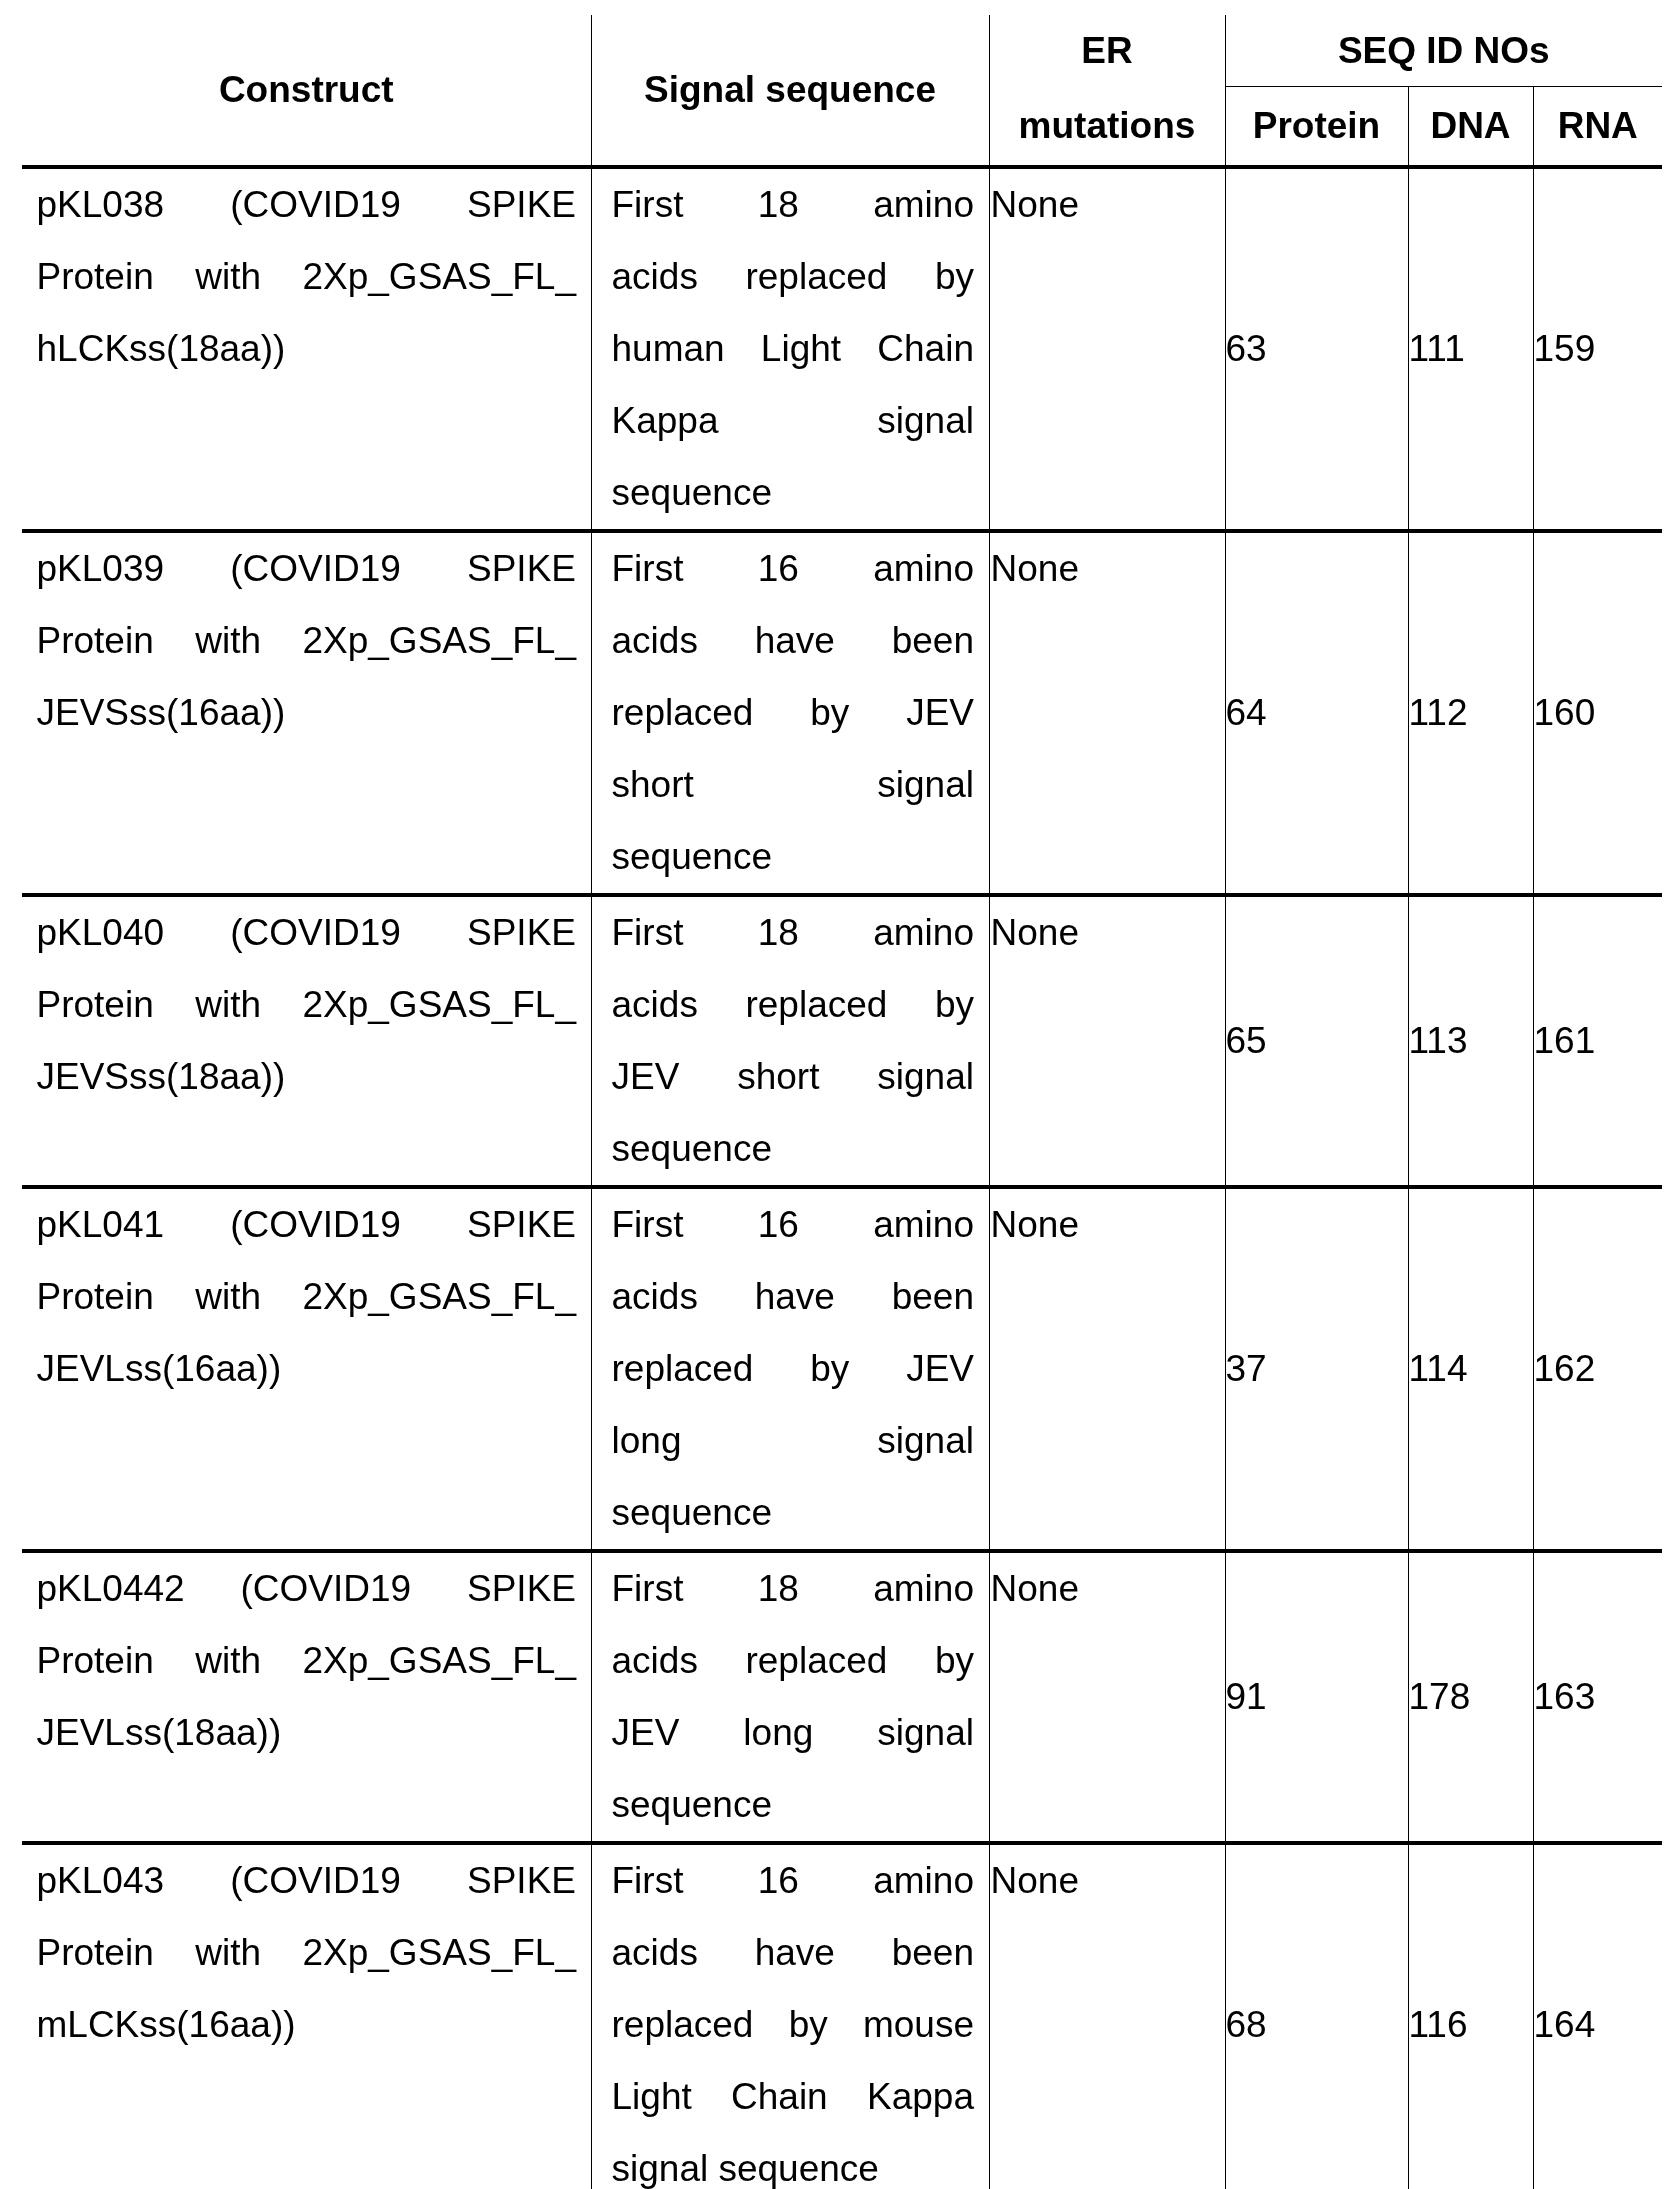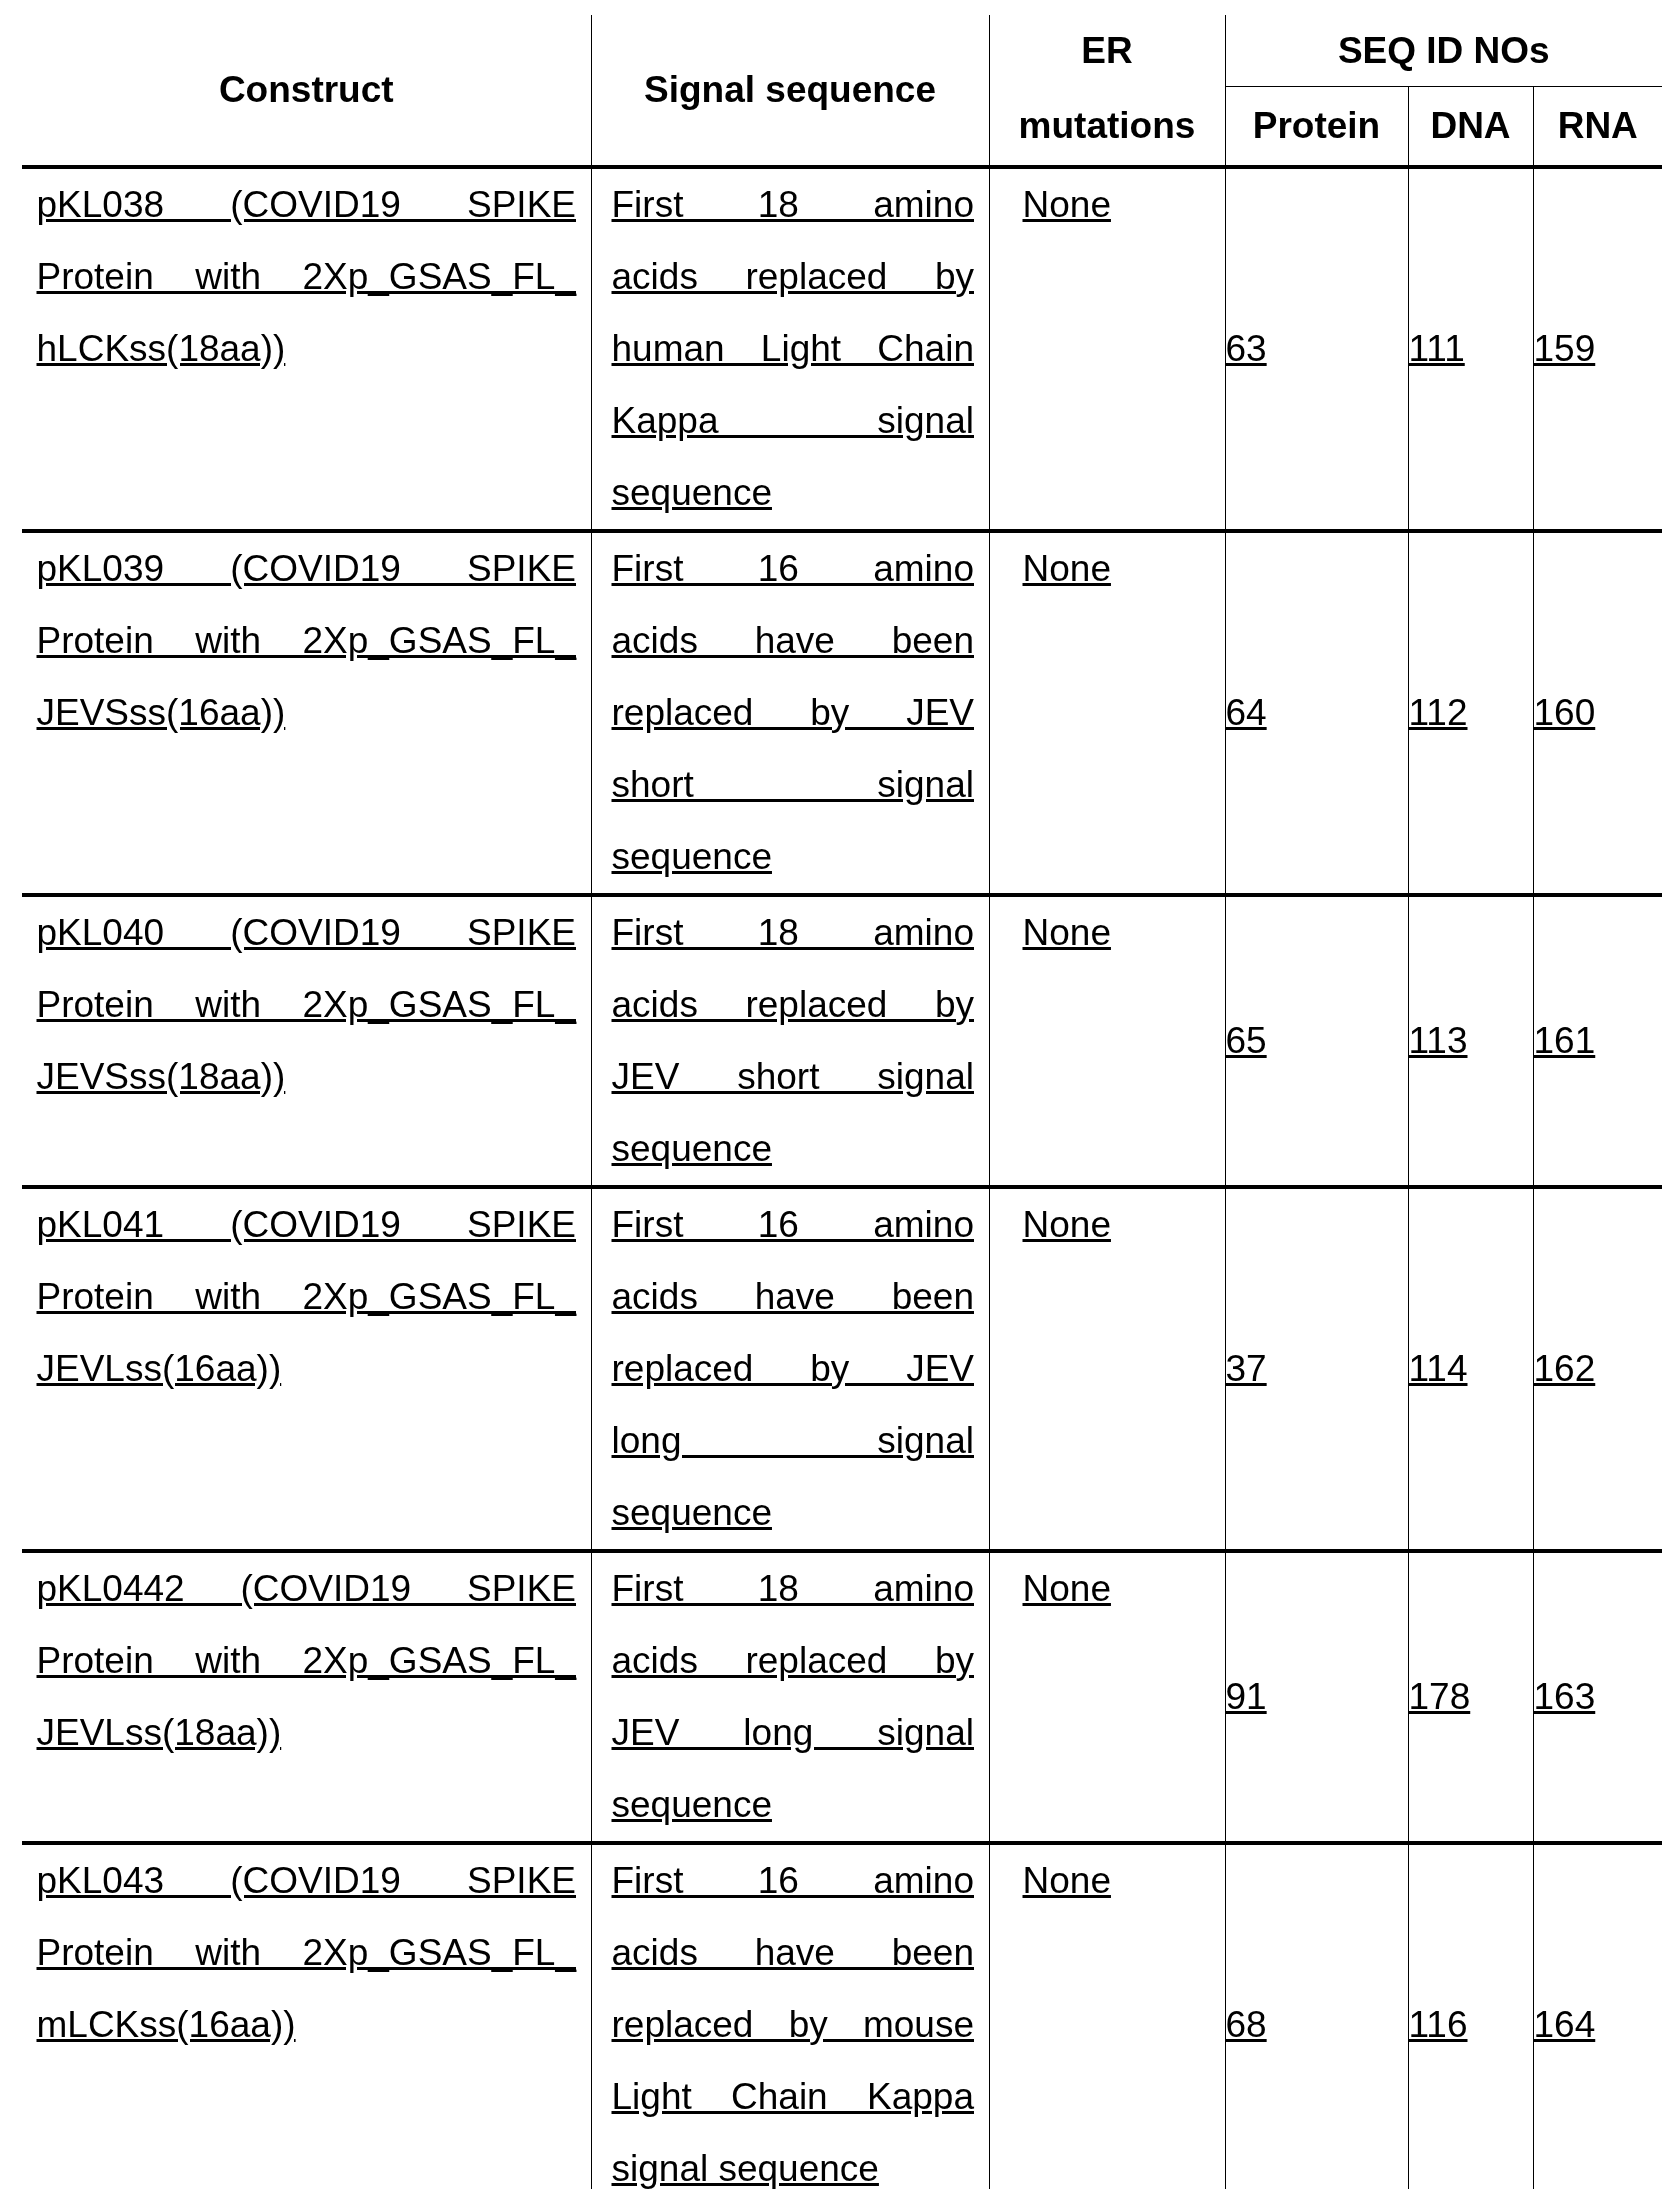--- a/index.html
+++ b/index.html
@@ -15,24 +15,24 @@
   table.doc col.c6 { width:129px; }
   th, td { border-left:1.8px solid #000; border-right:1.8px solid #000; padding:0; vertical-align:top; }
   th:first-child, td:first-child { border-left:none; }
   tr > *:last-child { border-right:none; }
   th { font-weight:bold; font-size:37px; text-align:center; vertical-align:middle; line-height:71px; }
   thead tr.h1 th { height:71px; }
   thead tr.h2 th { height:78px;margin-left:12px; }
   thead tr.h2 th, thead tr.h1 th.rs { border-bottom:4.5px solid #000; }
   th.group { border-bottom:none;margin-left:44px; }
   tbody tr td { border-bottom:4.5px solid #000; }
-  td { font-size:37px; line-height:72px;text-decoration:underline; }
+  td { font-size:37px; line-height:72px; }
   td.txt { padding:0 14.5px 0 14.5px; text-align:justify; text-align-last:left; }
   td.sig { padding:0 14.5px 0 20px; }
-  td.er { padding:0 11px 0 33px; }
+  td.er { padding:0 11px 0 1px; }
   td.num { text-align:left; vertical-align:middle; }
   .line { display:block; text-align:justify; text-align-last:justify; white-space:nowrap; }
   .line.last { text-align-last:left; }
 </style>
 </head>
 <body>
 
 <table class="doc">
   <colgroup>
       <col class="c1">

